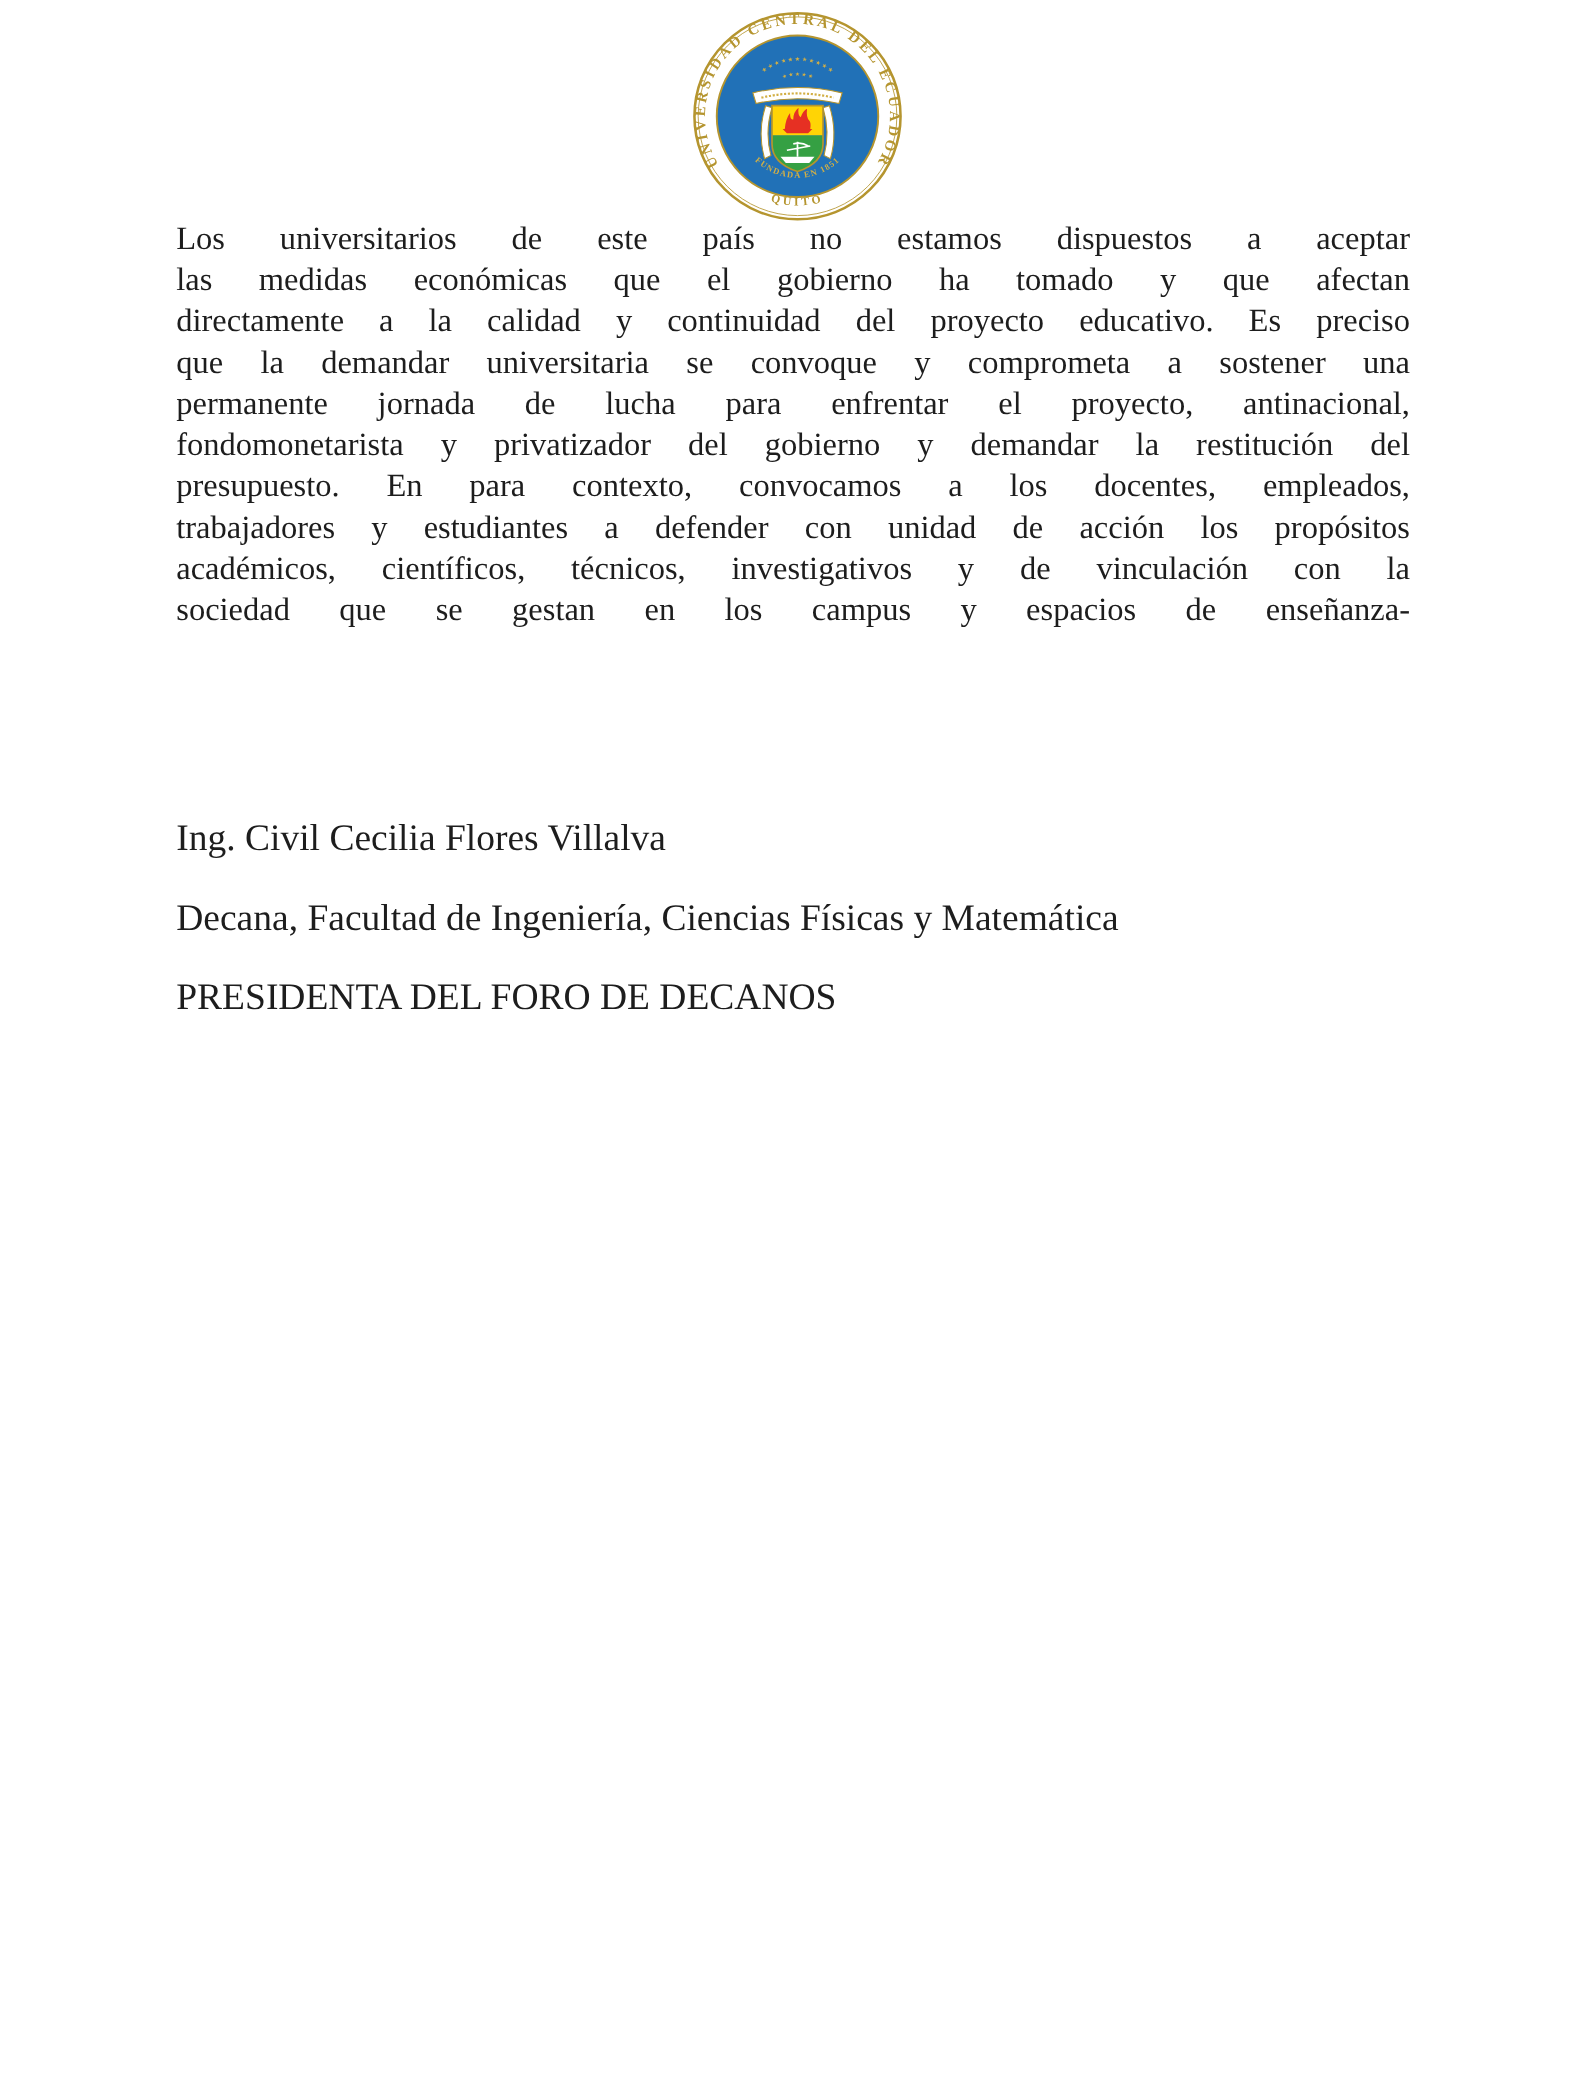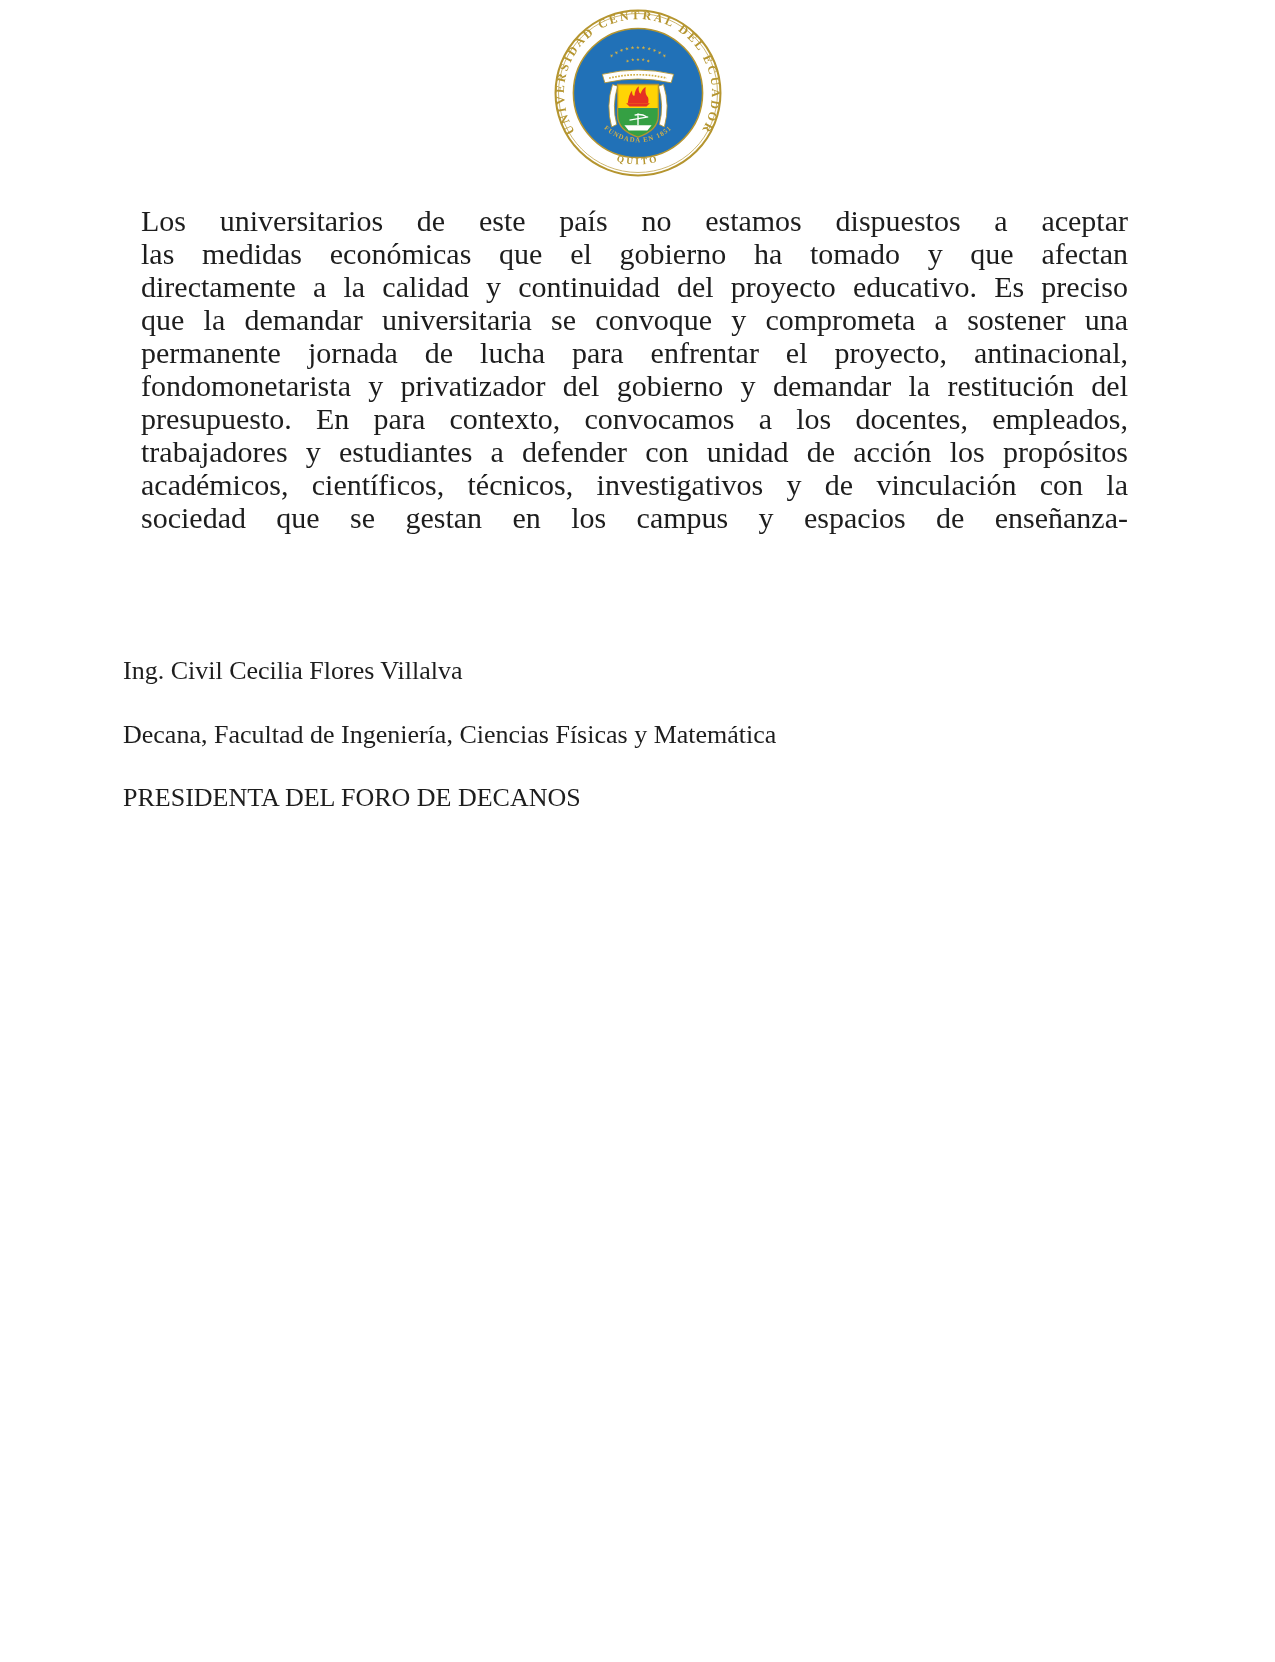--- a/index.html
+++ b/index.html
@@ -17,40 +17,40 @@
     top: 8px;
     left: 50%;
     transform: translateX(-50%);
     width: 170px;
     height: 170px;
   }
   .logo-wrap svg { width: 100%; height: 100%; display: block; }
   .body-paragraph {
     position: absolute;
     left: 141px;
-    top: 204px;
+    top: 174px;
     width: 987px;
-    font-size: 30px;
+    font-size: 26px;
     line-height: 33px;
   }
   .body-paragraph .line {
     text-align: justify;
     text-align-last: justify;
     white-space: normal;
     hyphens: none;
   }
   .body-paragraph .line.last {
     text-align-last: left;
   }
   .signature {
     position: absolute;
-    left: 123px;
+    left: 141px;
     top: 654px;
     width: 1000px;
-    font-size: 26px;
+    font-size: 30px;
   }
   .sig-line { line-height: 33px; }
   .sig-title { margin-top: 30px; }
   .sig-role  { margin-top: 31px; }
 </style>
 </head>
 <body>
 
 <div class="page">
 

